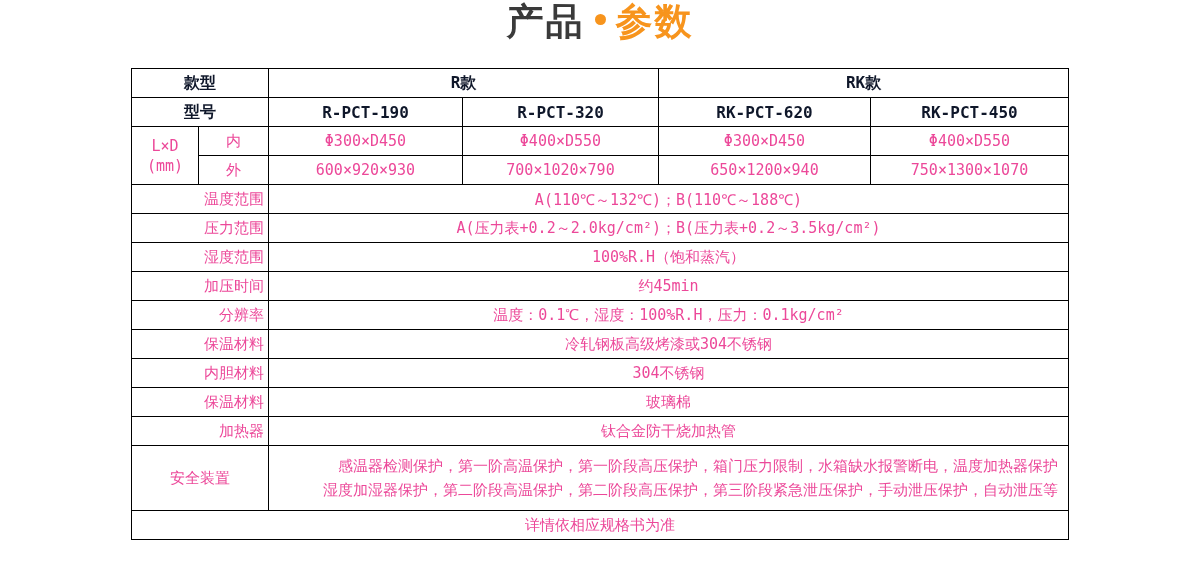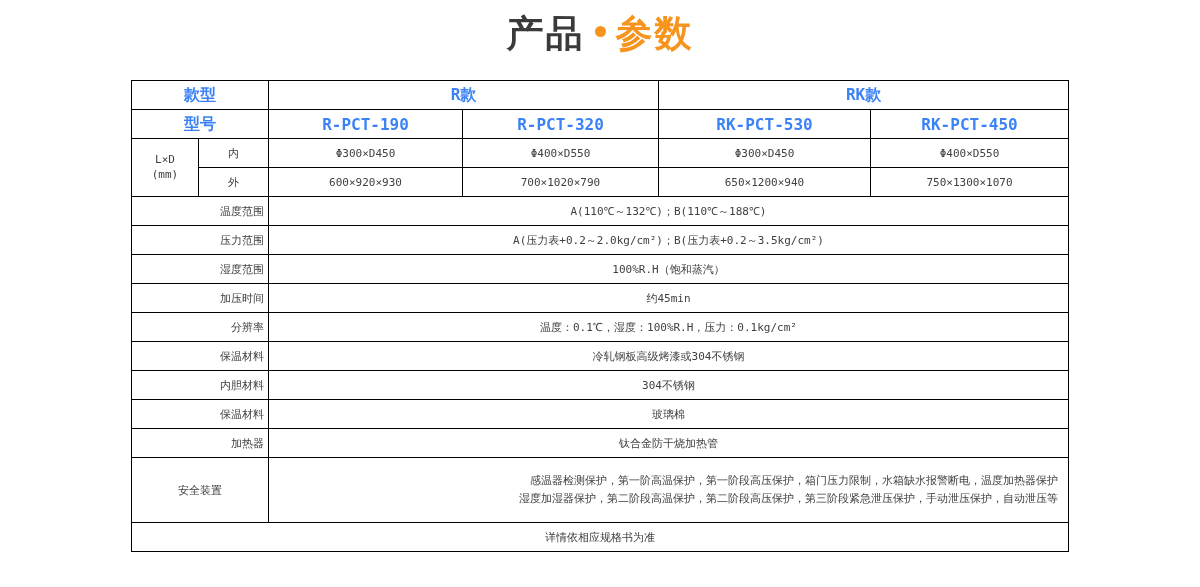--- a/index.html
+++ b/index.html
@@ -8,21 +8,21 @@
     background: #ffffff;
     width: 1200px;
     height: 587px;
     overflow: hidden;
     font-family: "DejaVu Sans", sans-serif;
   }
   .page {
     width: 1200px;
     height: 587px;
     box-sizing: border-box;
-    padding-top: 12px;
+    padding-top: 0;
   }
   .title {
     text-align: center;
     font-size: 37px;
     font-weight: 700;
     line-height: 1.2;
     margin: 0 0 24px 0;
     letter-spacing: 2px;
   }
   .title .t-dark { color: #3a3a3a; }
@@ -42,34 +42,34 @@
     table-layout: fixed;
     width: 937px;
     margin: 0 auto;
     border-collapse: collapse;
     font-family: "DejaVu Sans Mono", "Liberation Mono", monospace;
   }
   .spec-table td {
     border: 1px solid #000000;
     text-align: center;
     vertical-align: middle;
-    font-size: 11px;
-    color: #404040;
+    font-size: 15px;
+    color: #ec4899;
     padding: 2px 4px;
     overflow: hidden;
     white-space: nowrap;
     box-sizing: border-box;
   }
   .spec-table tr { height: 29px; }
   .spec-table tr.tall { height: 65px; }
   .spec-table tr.footer-row { height: 29px; margin-top: 26px; }
   .spec-table td.bold {
     font-weight: 700;
     font-size: 16px;
-    color: #3b82f6;
+    color: #0f172a;
   }
   .spec-table td.lbl-left {
     text-align: right;
     padding-left: 18px;
   }
   .spec-table td.dim-label {
     white-space: normal;
     line-height: 1.35;
     padding: 0;
   }
@@ -103,21 +103,21 @@
       <tr>
         <td colspan="2" class="bold">款型</td>
         <td colspan="2" class="bold">R款</td>
         <td colspan="2" class="bold">RK款</td>
       </tr>
 
       <tr>
         <td colspan="2" class="bold">型号</td>
         <td class="bold">R-PCT-190</td>
         <td class="bold">R-PCT-320</td>
-        <td class="bold">RK-PCT-530</td>
+        <td class="bold">RK-PCT-620</td>
         <td class="bold">RK-PCT-450</td>
       </tr>
 
       <tr>
         <td rowspan="2" class="dim-label">
           <div>L×D</div>
           <div>(mm)</div>
         </td>
         <td>内</td>
         <td>Φ300×D450</td>

